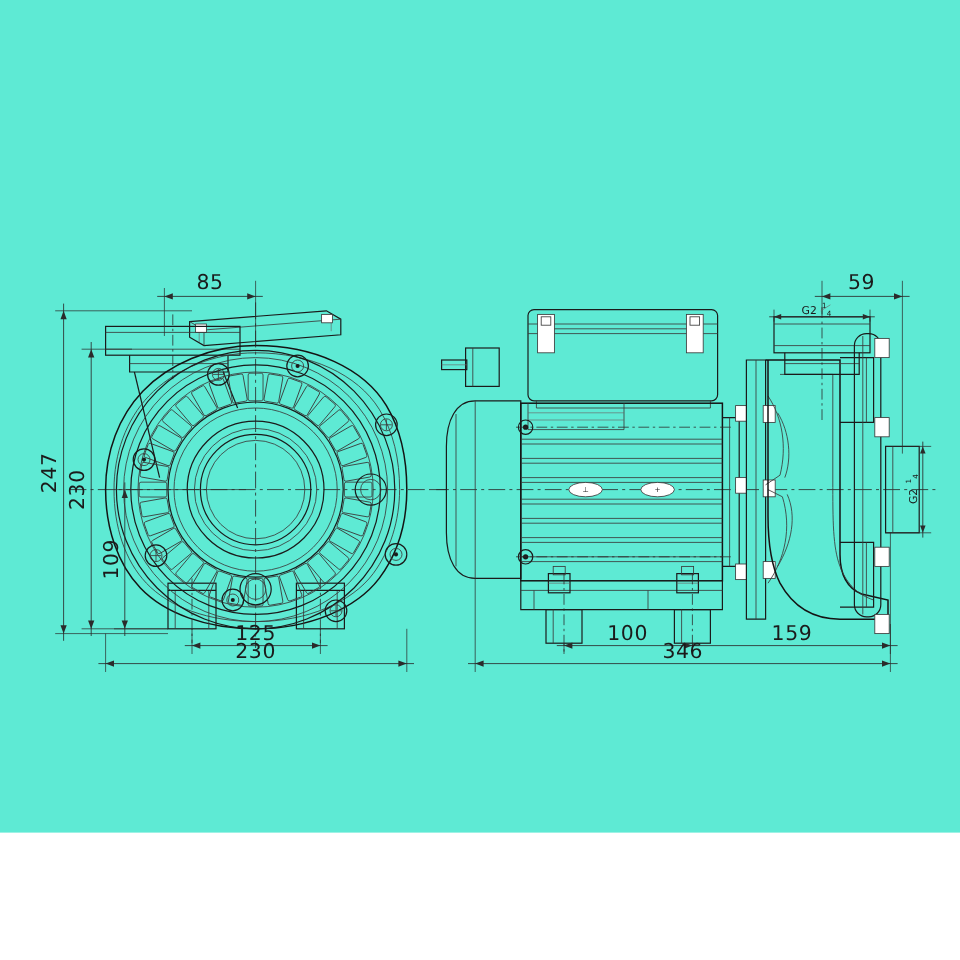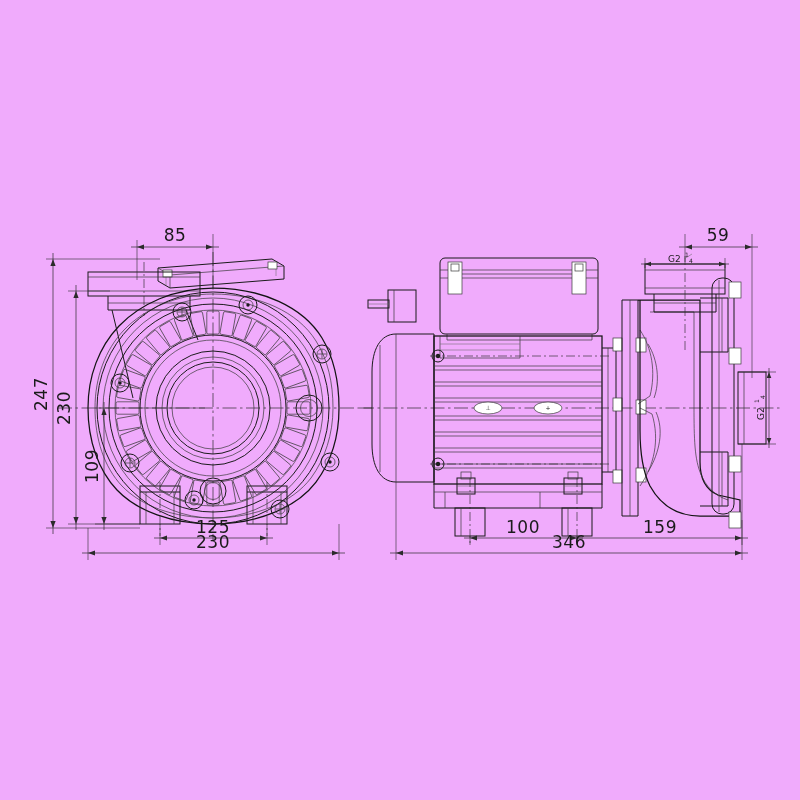--- a/index.html
+++ b/index.html
@@ -3,22 +3,22 @@
 <meta charset="utf-8">
 <style>
   html, body {
     margin: 0;
     padding: 0;
     background: #ffffff;
   }
   #page {
     position: relative;
     width: 800px;
-    height: 800px;
-    background: #f0abfc;
+    height: 694px;
+    background: #5eead4;
     overflow: hidden;
     font-family: "DejaVu Sans", "Liberation Sans", sans-serif;
   }
   svg#drawing {
     display: block;
     width: 800px;
     height: 800px;
   }
   .ln { fill: none; stroke: #1b1b1b; stroke-width: 1; }
   .ln-thin { fill: none; stroke: #3a3a3a; stroke-width: 0.7; }

